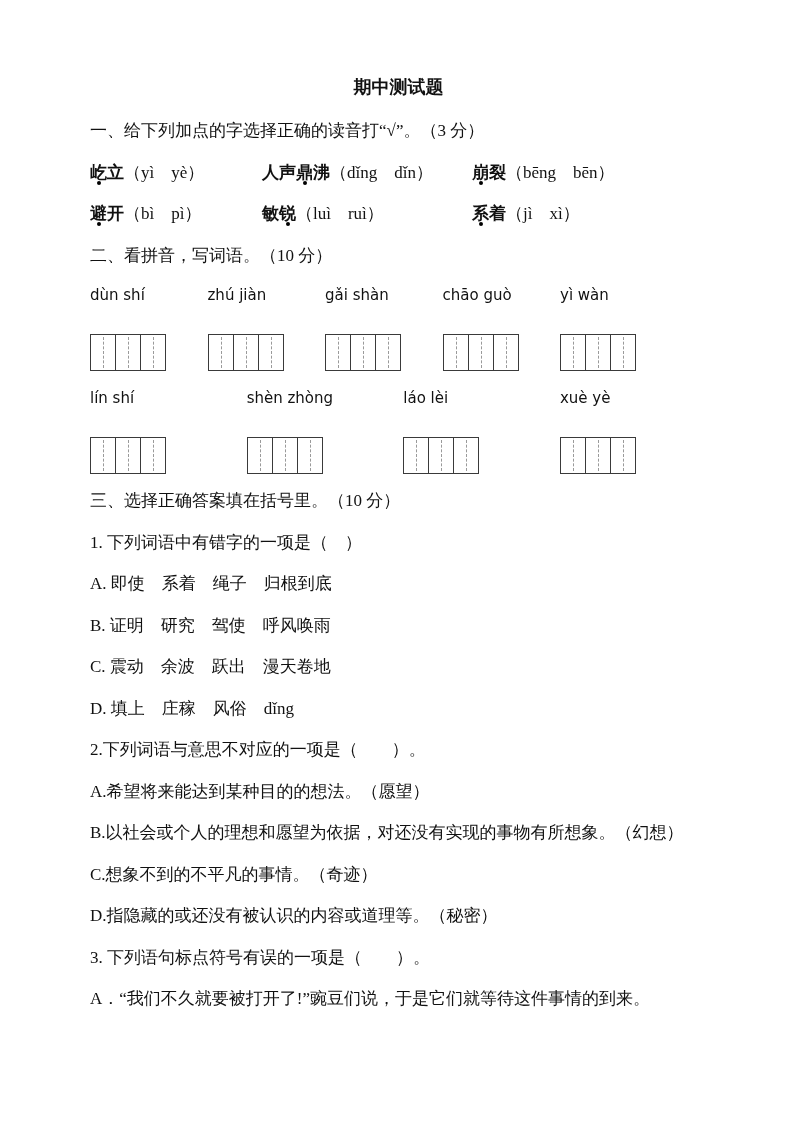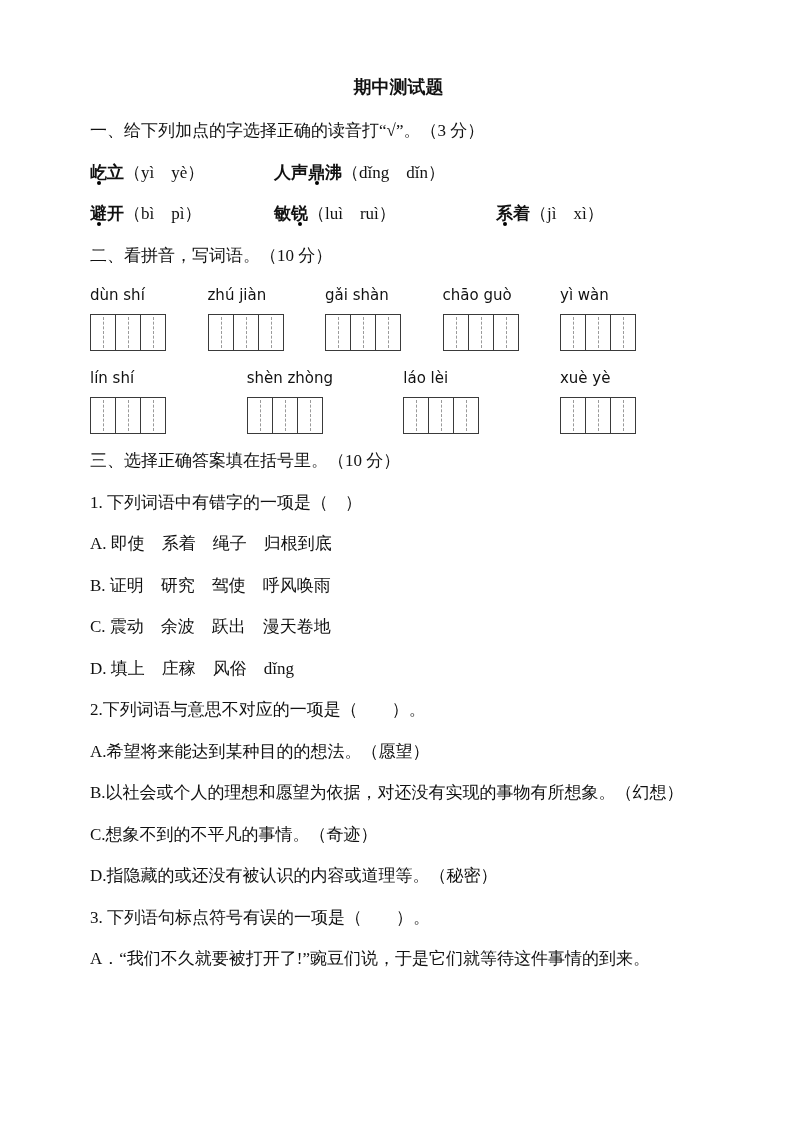--- a/index.html
+++ b/index.html
@@ -24,21 +24,20 @@
     font-size:17px;
     line-height:41.5px;
   }
 
   
   .s1-row {
     display:grid;
     grid-template-columns:172px 210px 1fr;
     font-size:17px;
     line-height:41.5px;
-    gap:12px;
   }
   .word { font-weight:bold; }
   .dot-char { position:relative; }
   .dot-char::after {
     content:"";
     position:absolute;
     left:50%; margin-left:-2px;
     bottom:-3px;
     width:4px; height:4px;
     border-radius:50%;
@@ -47,21 +46,21 @@
   .opts { font-weight:normal; }
 
   
   .pz-block { margin-top:4px; }
   .pz-row {
     display:flex;
     justify-content:space-between;
     width:548px;
   }
   .pz-row.second { margin-top:12px; }
-  .pz-group { width:78px; display:flex; flex-direction:column; }
+  .pz-group { width:78px; display:flex; flex-direction:column;gap:20px; }
   .pz-label {
     font-family:"DejaVu Sans","Liberation Sans",sans-serif;
     font-size:15px;
     line-height:30px;
     white-space:nowrap;
     margin-bottom:4px;
   }
   .grid3 { display:flex; }
   .cell {
     width:26px; height:37px;
@@ -89,20 +88,23 @@
 
   <div class="line">一、给下列加点的字选择正确的读音打“√”。（3 分）</div>
 
   <div class="s1-row">
     <span>
       <span class="word"><span></span><span class="dot-char">屹</span><span>立</span></span><span class="opts">（yì　yè）</span>
     </span>
     <span>
       <span class="word"><span>人声</span><span class="dot-char">鼎</span><span>沸</span></span><span class="opts">（dǐng　dǐn）</span>
     </span>
+    <span>
+      <span class="word"><span></span><span class="dot-char">崩</span><span>裂</span></span><span class="opts">（bēng　bēn）</span>
+    </span>
   </div>
 
   <div class="s1-row">
     <span>
       <span class="word"><span></span><span class="dot-char">避</span><span>开</span></span><span class="opts">（bì　pì）</span>
     </span>
     <span>
       <span class="word"><span>敏</span><span class="dot-char">锐</span><span></span></span><span class="opts">（luì　ruì）</span>
     </span>
     <span>

